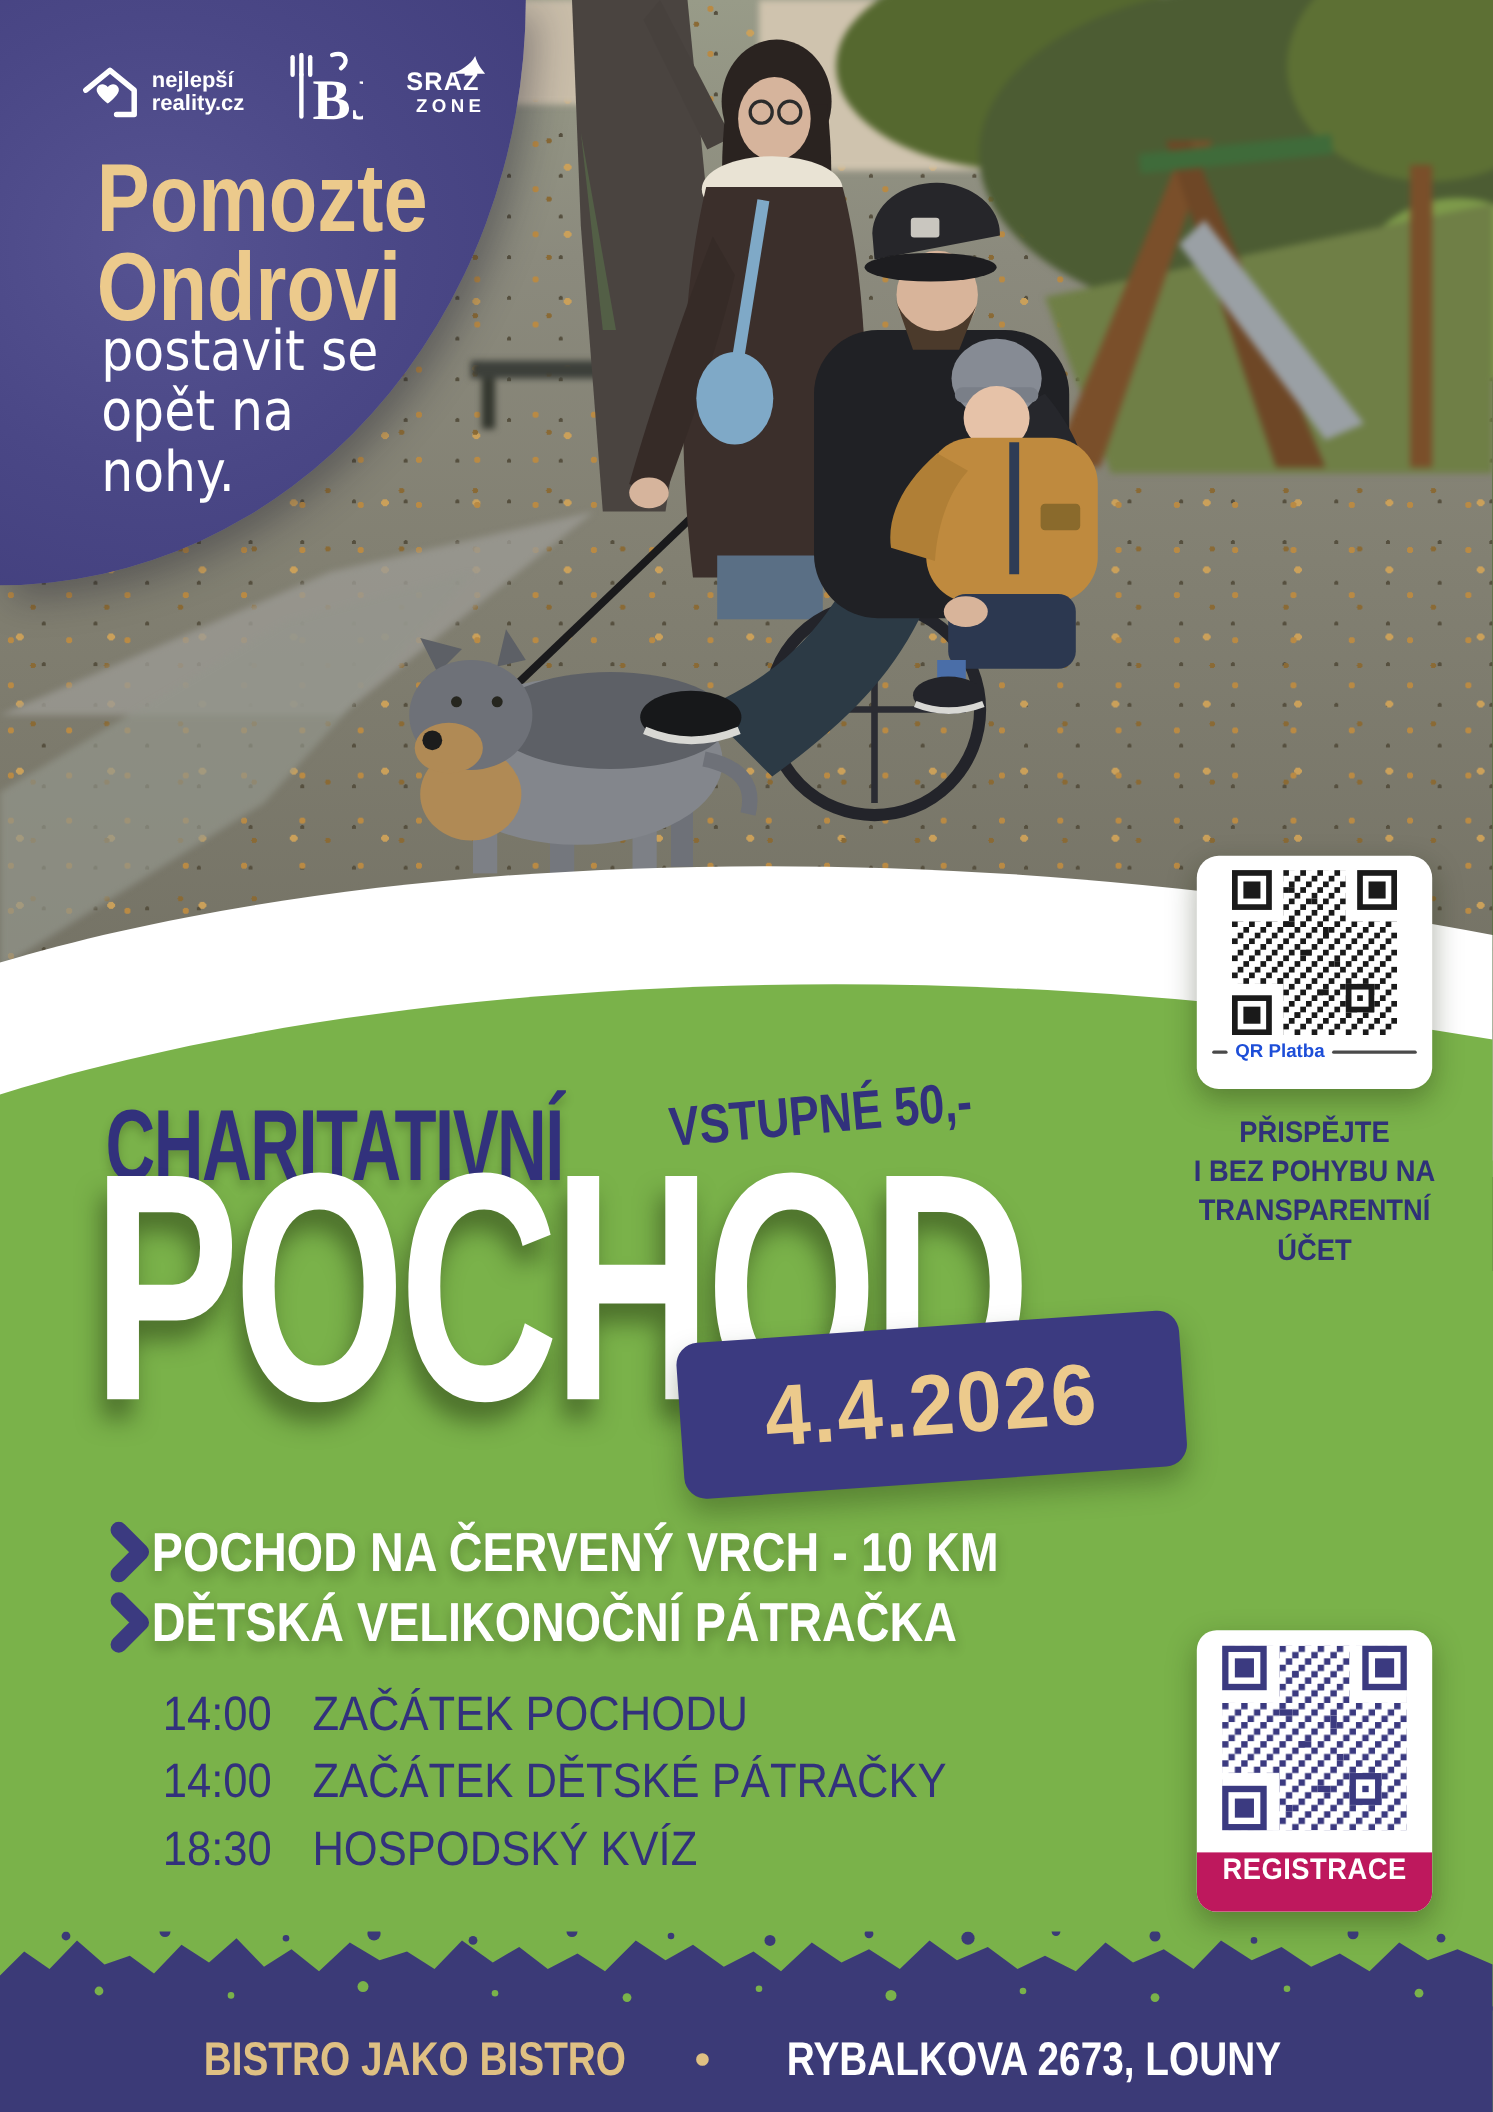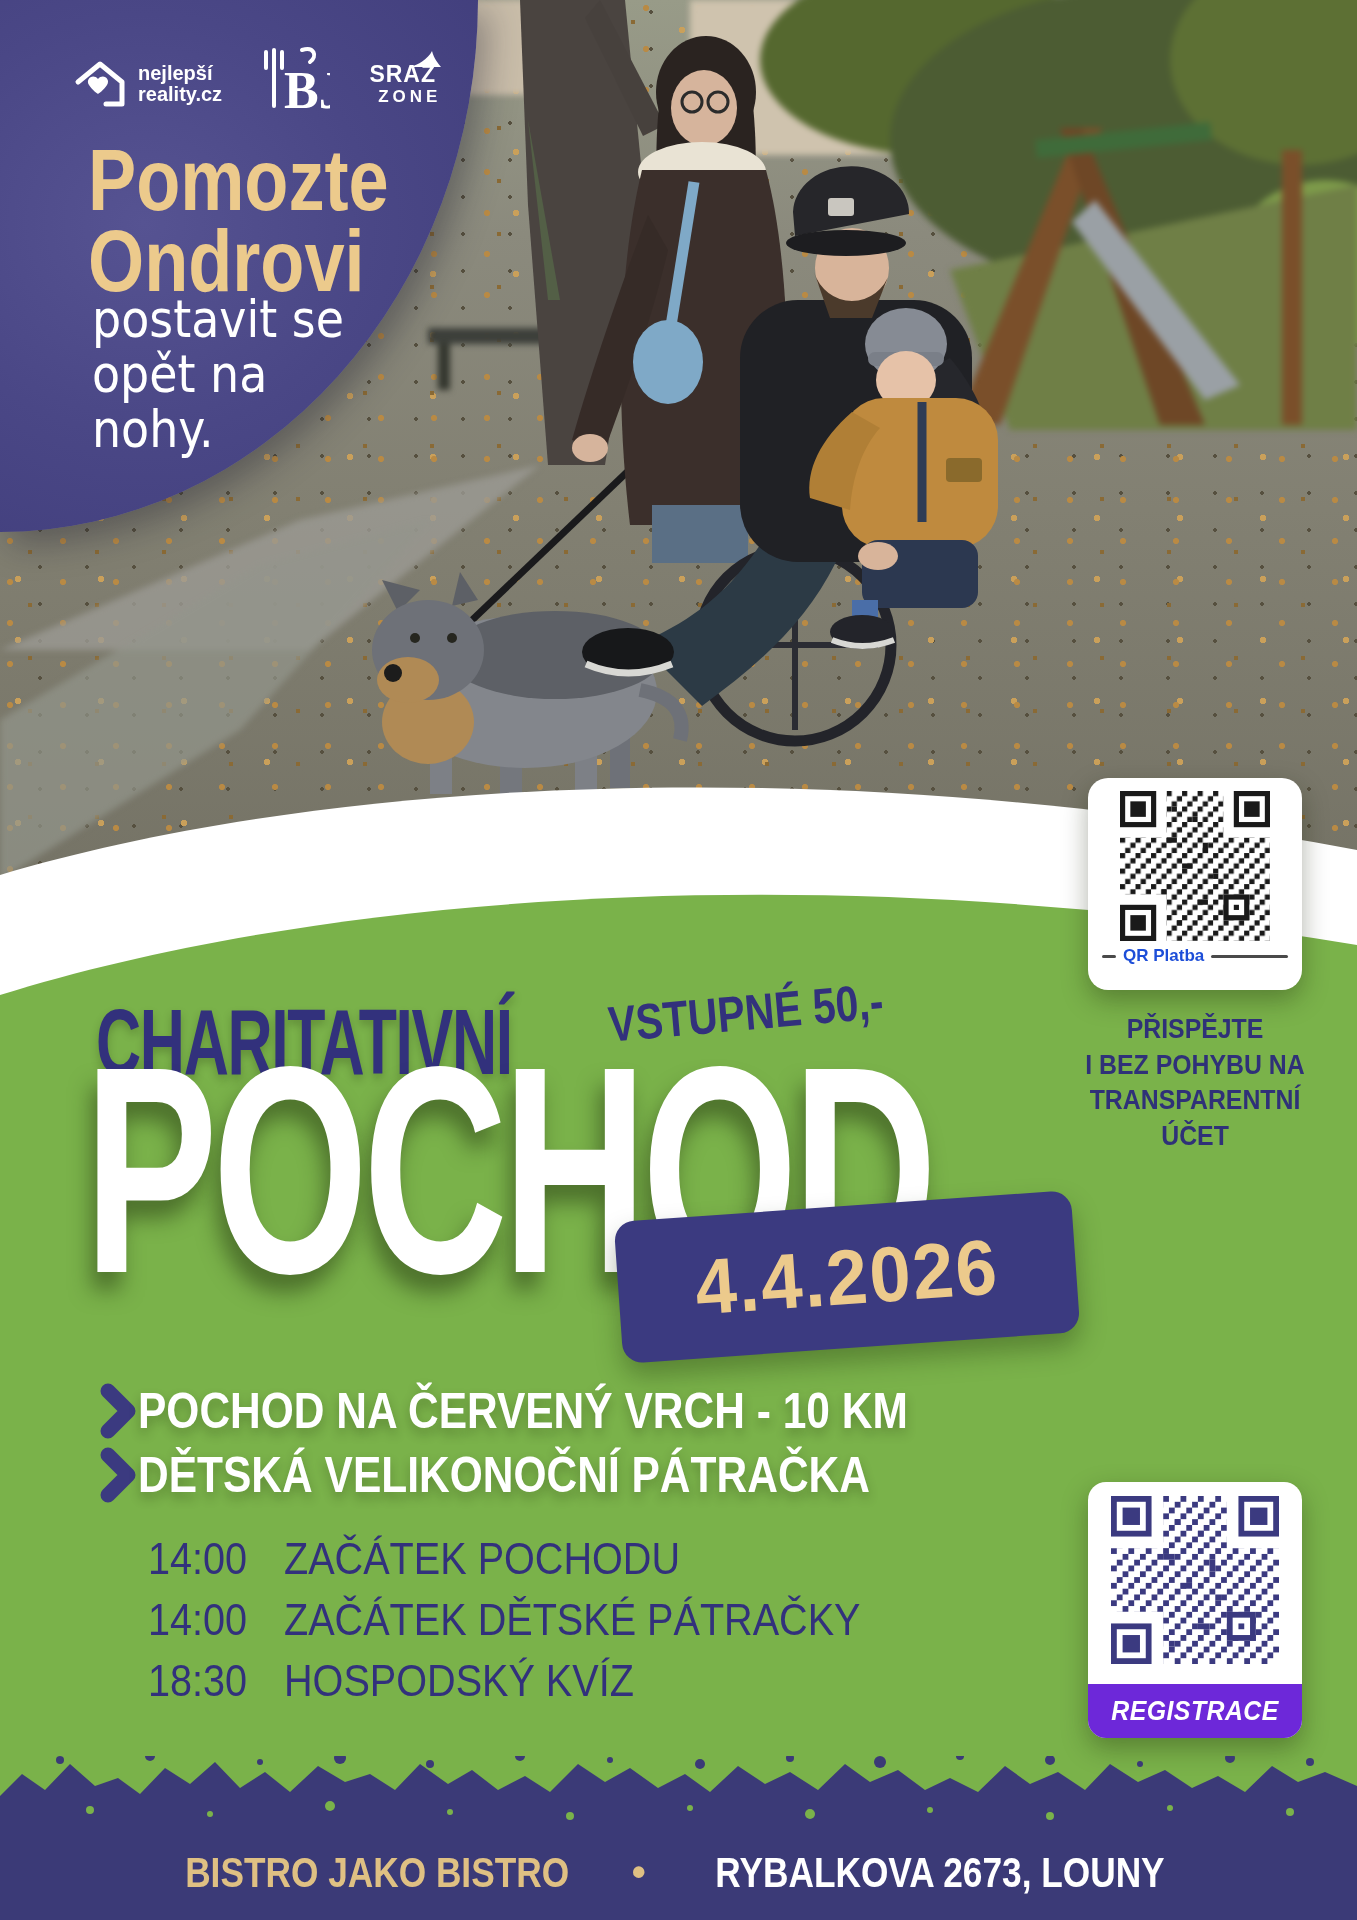--- a/index.html
+++ b/index.html
@@ -60,21 +60,21 @@
   .donate-note{
     left:1040px;top:1012px;width:310px;text-align:center;color:#2f3178;
     font-weight:bold;font-size:27px;line-height:1.32;transform:scaleX(.92);transform-origin:center top;
   }
 
   .reg-card{
     left:1088px;top:1482px;width:214px;height:256px;background:#fff;border-radius:18px;
     box-shadow:0 10px 26px rgba(25,35,10,.35);overflow:hidden;display:flex;flex-direction:column;align-items:center;
   }
   .reg-card .qr-img{margin-top:14px;}
-  .reg-band{margin-top:auto;width:100%;height:54px;background:#6d28d9;display:flex;align-items:center;justify-content:center;font-style:italic;}
+  .reg-band{margin-top:auto;width:100%;height:54px;background:#be185d;display:flex;justify-content:center;}
   .reg-band span{color:#fff;font-weight:bold;font-size:27px;letter-spacing:.5px;transform:scaleX(.92);}
 
   
   .kicker{left:96px;top:990px;color:#32317c;font-weight:bold;font-size:92px;letter-spacing:-2px;
     transform:scaleX(.68);transform-origin:left top;white-space:nowrap;text-shadow:0 5px 10px rgba(30,45,12,.25);}
   .fee{left:606px;top:996px;color:#32317c;font-weight:bold;font-size:50px;
     transform:rotate(-5deg) scaleX(.82);transform-origin:left top;white-space:nowrap;}
   .big-title{left:84px;top:1030px;color:#fff;font-weight:bold;font-size:295px;line-height:.95;
     letter-spacing:-8px;transform:scaleX(.68);transform-origin:left top;white-space:nowrap;
     text-shadow:-8px 18px 26px rgba(32,48,14,.5);}

